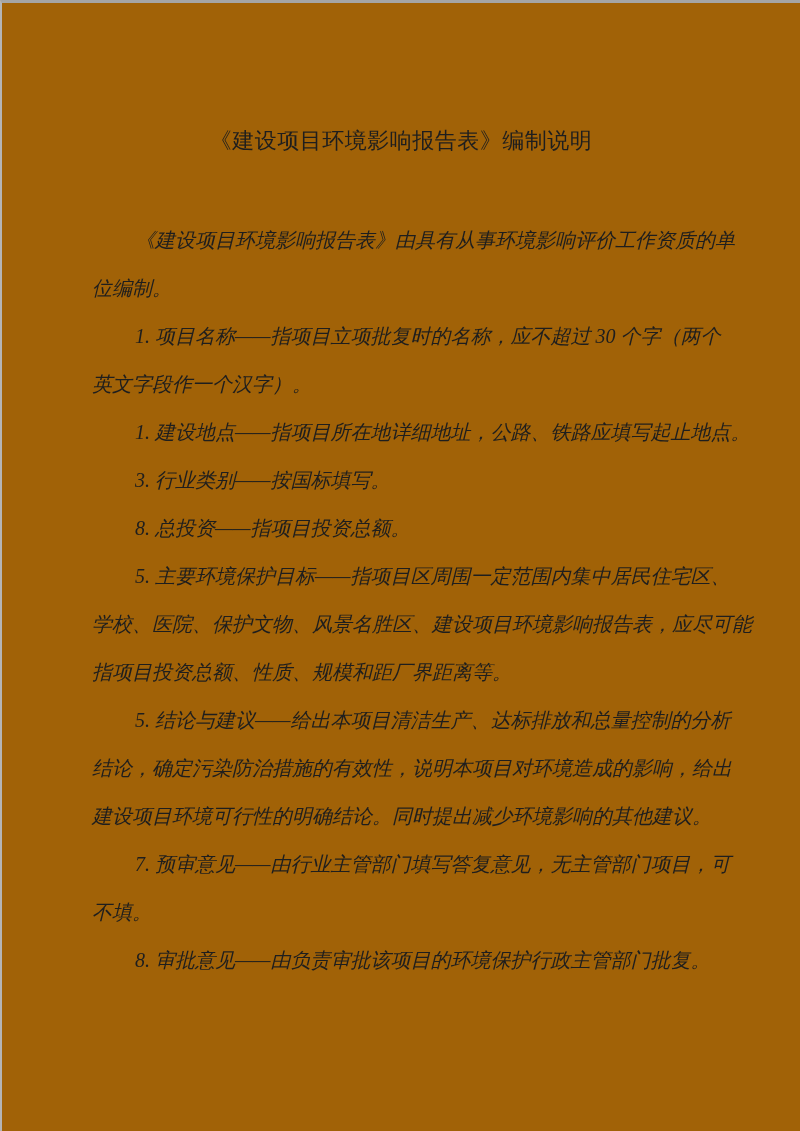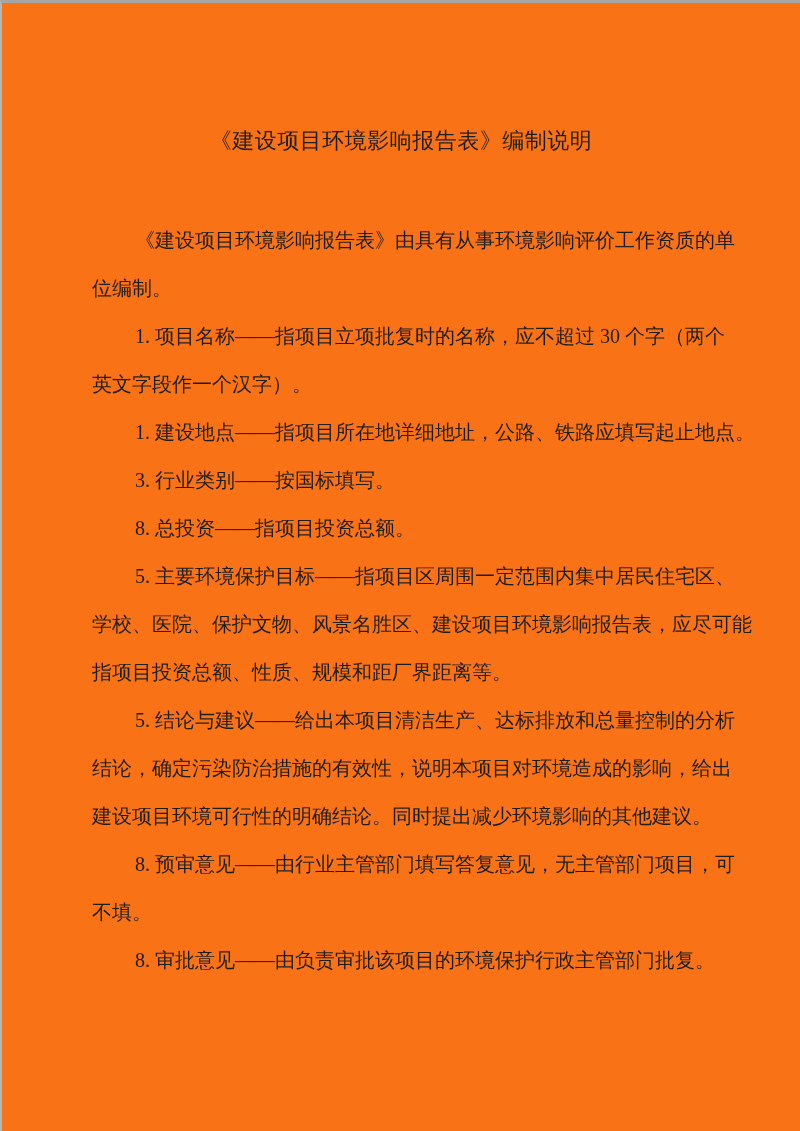--- a/index.html
+++ b/index.html
@@ -5,38 +5,39 @@
   html, body {
     margin: 0;
     padding: 0;
     background: #ffffff;
   }
   .page {
     position: relative;
     width: 800px;
     height: 1131px;
     box-sizing: border-box;
-    background: #f97316;
+    background: #a16207;
     border-top: 3px solid #a5a5a5;
     border-left: 2px solid #b5b5b5;
     overflow: hidden;
     font-family: "Liberation Serif", "DejaVu Serif", serif;
     color: #1e1e1e;
   }
   .doc-title {
     margin: 121px 90px 0 90px;
     text-align: center;
     font-size: 22px;
     line-height: 34px;
     font-weight: normal;
     letter-spacing: 0.5px;
   }
   .doc-body {
     margin: 58px 80px 0 90px;
     font-size: 20px;
+    font-style: italic;
   }
   .line {
     height: 48px;
     line-height: 48px;
     white-space: nowrap;
     overflow: visible;
     letter-spacing: 0;
   }
   .line.first {
     padding-left: 43px;
@@ -54,17 +55,17 @@
       <div class="line">英文字段作一个汉字）。</div>
       <div class="line first">1. 建设地点——指项目所在地详细地址，公路、铁路应填写起止地点。</div>
       <div class="line first">3. 行业类别——按国标填写。</div>
       <div class="line first">8. 总投资——指项目投资总额。</div>
       <div class="line first">5. 主要环境保护目标——指项目区周围一定范围内集中居民住宅区、</div>
       <div class="line">学校、医院、保护文物、风景名胜区、建设项目环境影响报告表，应尽可能</div>
       <div class="line">指项目投资总额、性质、规模和距厂界距离等。</div>
       <div class="line first">5. 结论与建议——给出本项目清洁生产、达标排放和总量控制的分析</div>
       <div class="line">结论，确定污染防治措施的有效性，说明本项目对环境造成的影响，给出</div>
       <div class="line">建设项目环境可行性的明确结论。同时提出减少环境影响的其他建议。</div>
-      <div class="line first">8. 预审意见——由行业主管部门填写答复意见，无主管部门项目，可</div>
+      <div class="line first">7. 预审意见——由行业主管部门填写答复意见，无主管部门项目，可</div>
       <div class="line">不填。</div>
       <div class="line first">8. 审批意见——由负责审批该项目的环境保护行政主管部门批复。</div>
     </div>
 </div>
 
 </body></html>

